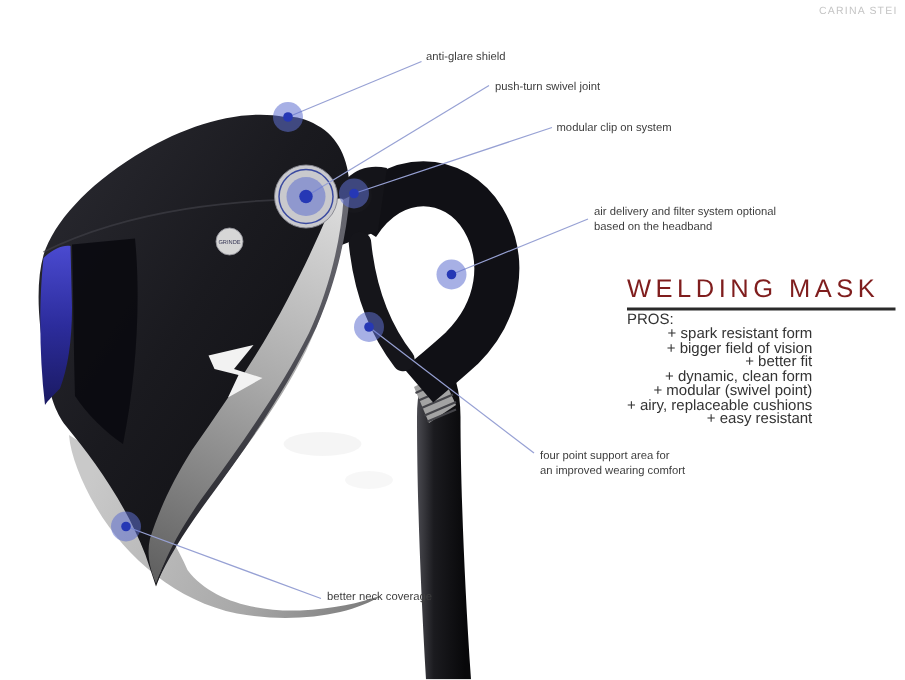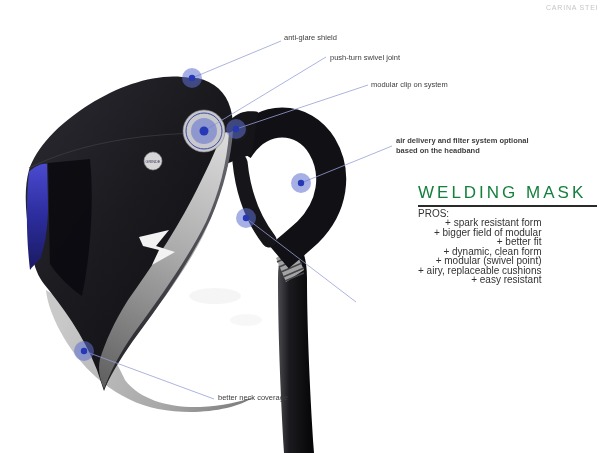--- a/index.html
+++ b/index.html
@@ -28,30 +28,30 @@
   .callout {
     position: absolute;
     font-size: 7.5px;
     line-height: 10px;
     color: #3d3d3d;
     white-space: pre-line;
   }
   .co-anti    { left: 284px; top: 33px; }
   .co-swivel  { left: 330px; top: 53px; }
   .co-clip    { left: 371px; top: 80px; }
-  .co-air     { left: 396px; top: 136px; font-weight: bold; }
+  .co-air     { left: 396px; top: 136px; }
   .co-support { left: 360px; top: 299px; }
   .co-neck    { left: 218px; top: 393px; }
   .title {
     position: absolute;
     left: 418px; top: 183px;
     font-size: 17px;
     font-weight: 500;
     letter-spacing: 3px;
-    color: #15803d;
+    color: #7f1d1d;
     white-space: nowrap;
   }
   .title-rule {
     position: absolute;
     left: 418px; top: 205px;
     width: 179px; height: 1.5px;
     background: #2a2a2a;
   }
   .pros {
     position: absolute;
@@ -183,29 +183,31 @@
     </g>
   </svg>
 
   <div class="credit">CARINA STEI</div>
 
   <div class="callout co-anti">anti-glare shield</div>
   <div class="callout co-swivel">push-turn swivel joint</div>
   <div class="callout co-clip">modular clip on system</div>
   <div class="callout co-air">air delivery and filter system optional
 based on the headband</div>
+  <div class="callout co-support">four point support area for
+an improved wearing comfort</div>
   <div class="callout co-neck">better neck coverage</div>
 
   <div class="title">WELDING MASK</div>
   <div class="title-rule"></div>
 
   <div class="pros">
     <div class="heading">PROS:</div>
     <div class="item">+ spark resistant form</div>
-    <div class="item">+ bigger field of modular</div>
+    <div class="item">+ bigger field of vision</div>
     <div class="item">+ better fit</div>
     <div class="item">+ dynamic, clean form</div>
     <div class="item">+ modular (swivel point)</div>
     <div class="item">+ airy, replaceable cushions</div>
     <div class="item">+ easy resistant</div>
   </div>
 
 </div>
 
 </body></html>

